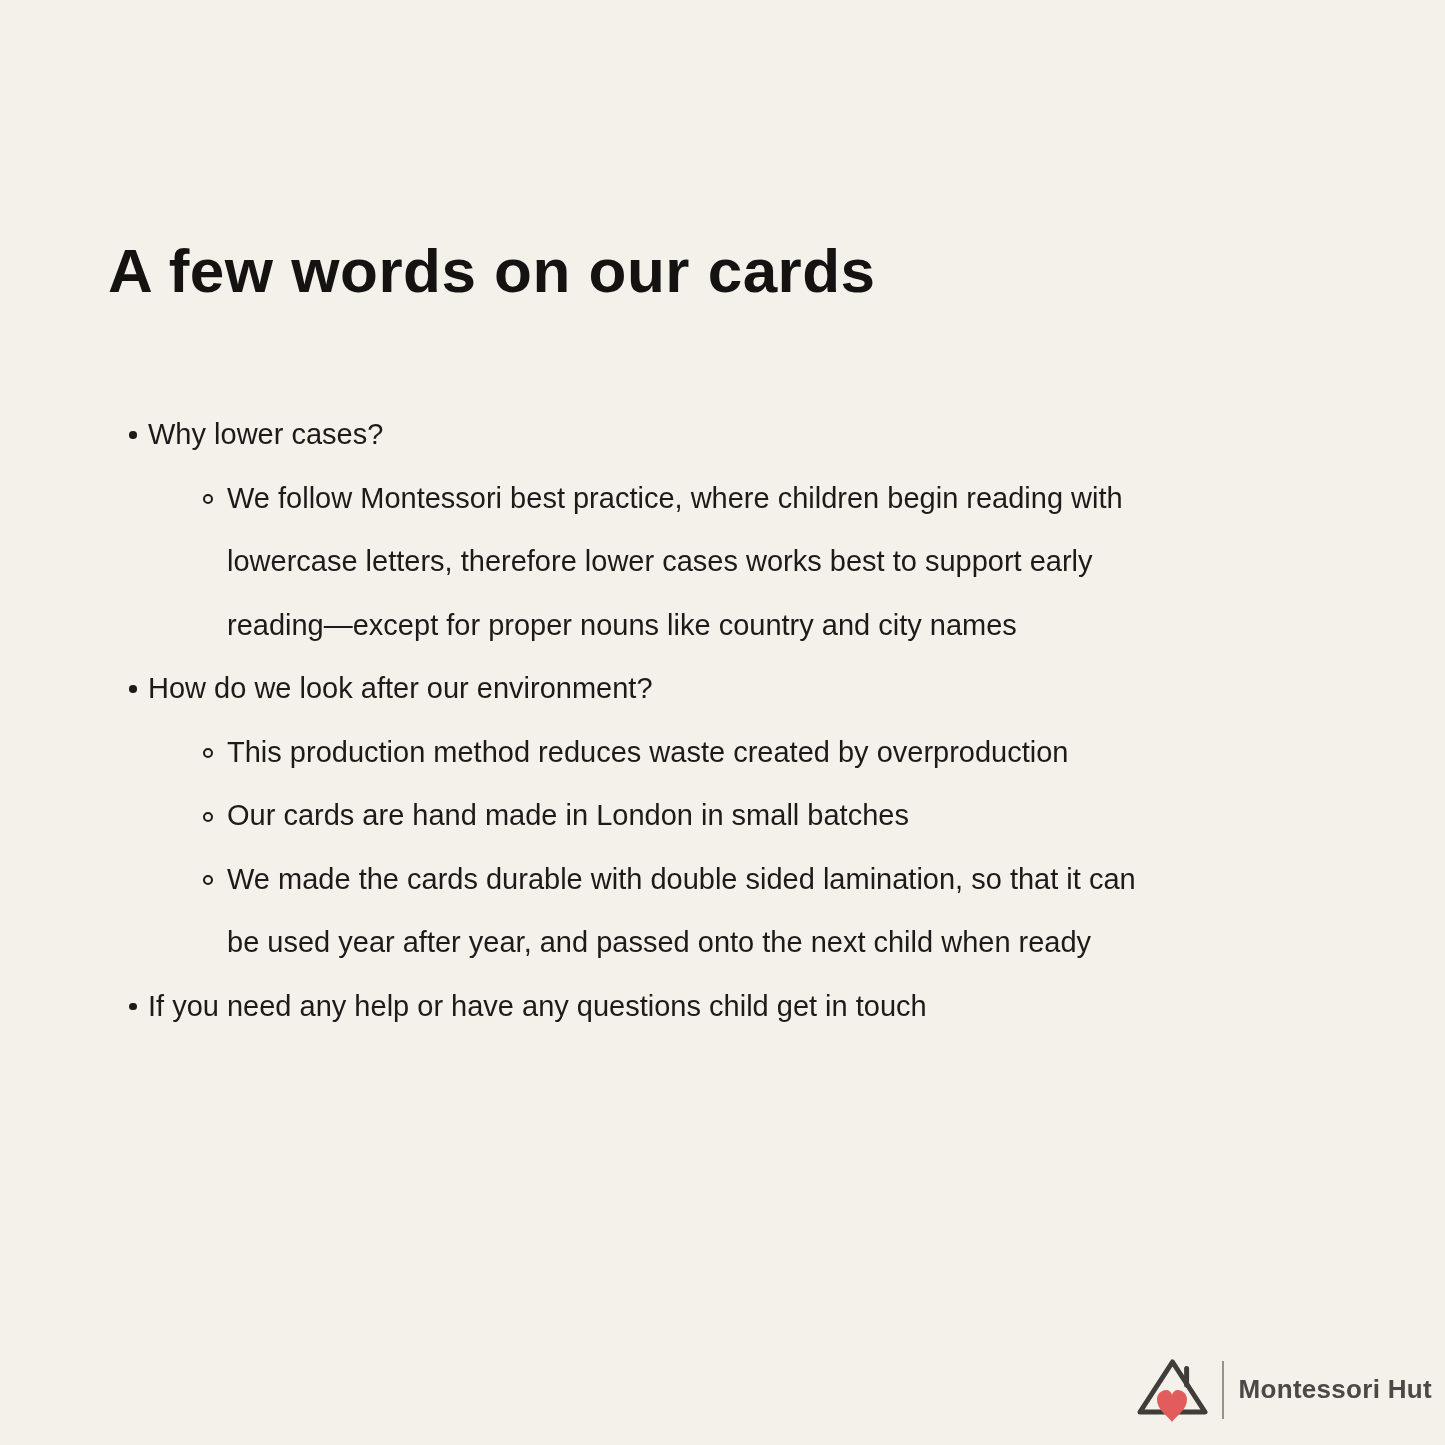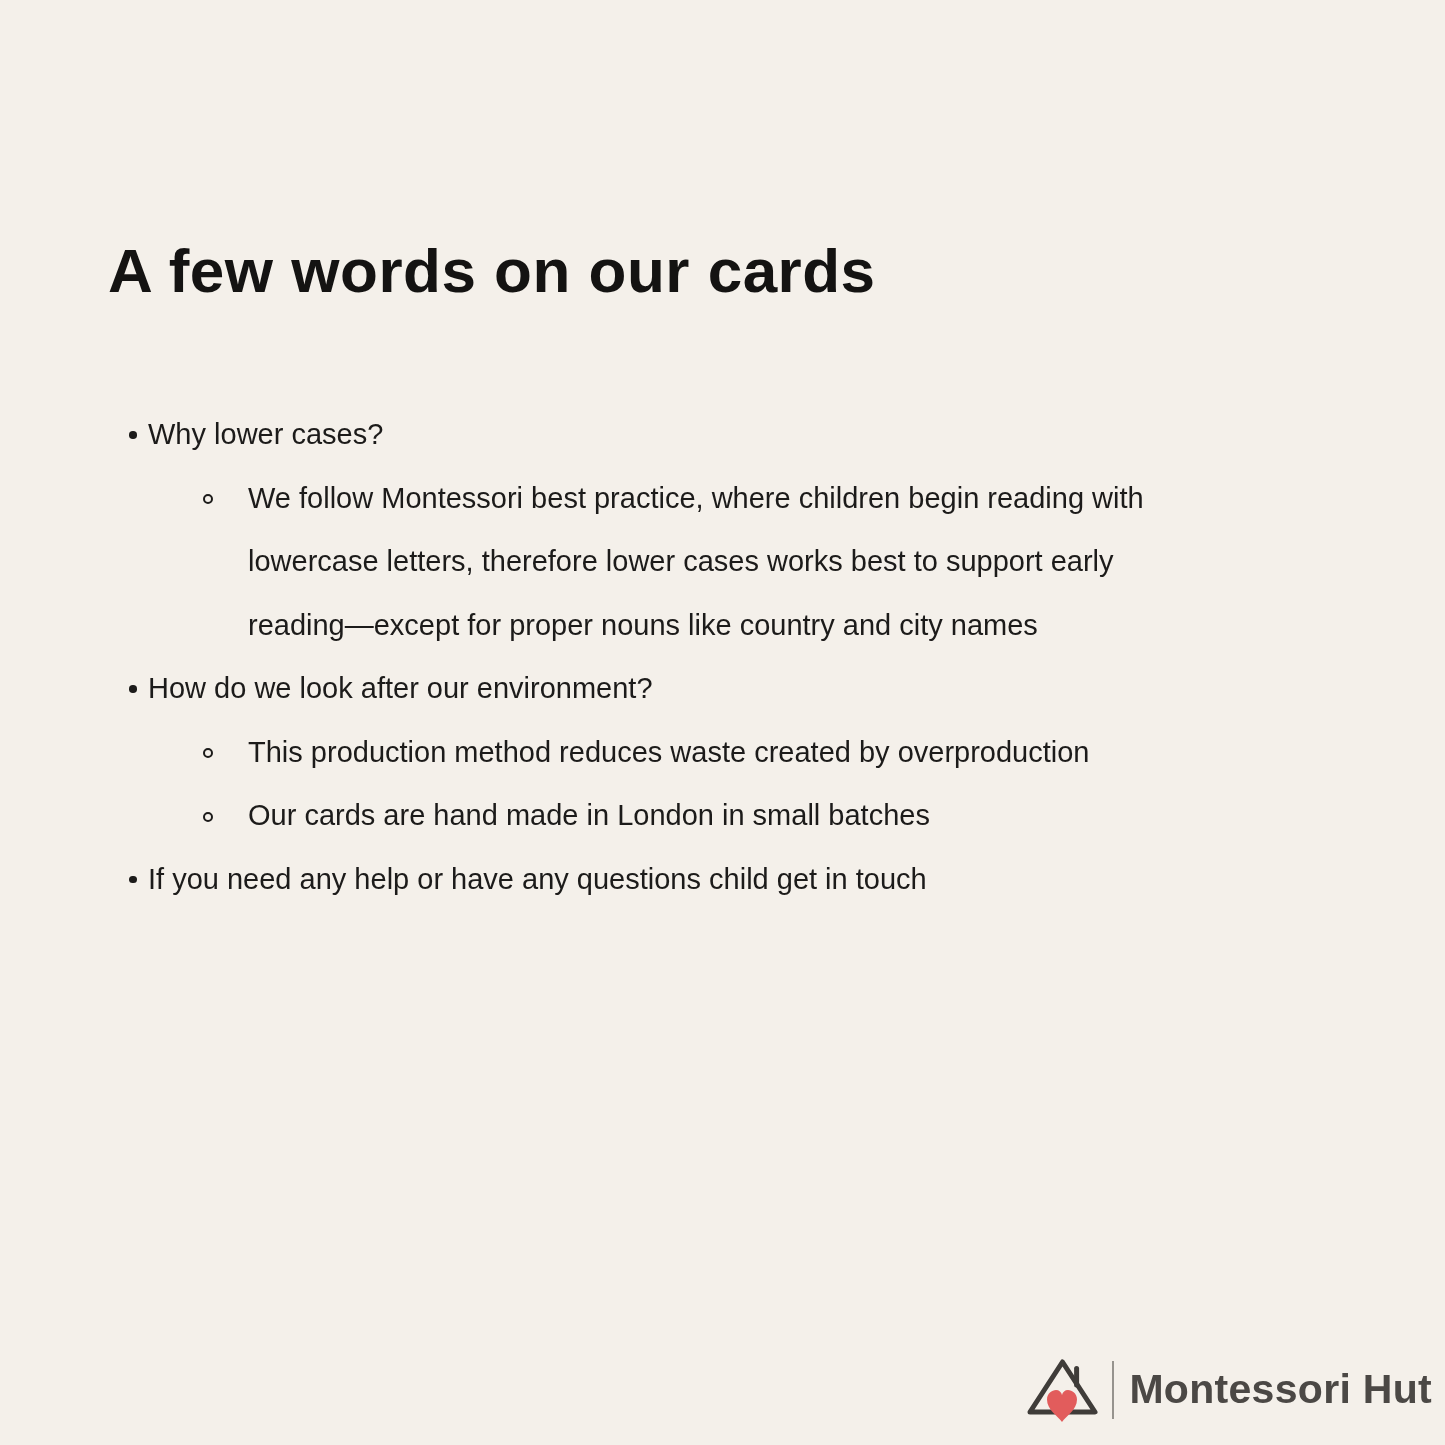--- a/index.html
+++ b/index.html
@@ -29,21 +29,21 @@
     position: absolute;
     left: 128px;
     top: 403px;
     width: 1240px;
     font-size: 29px;
     line-height: 63.5px;
   }
 
   .li { display: flex; }
   .li .marker { position: relative; flex: 0 0 20px; }
-  .li.l2 { margin-left: 74px; gap: 21px; }
+  .li.l2 { margin-left: 74px; }
   .li.l2 .marker { flex: 0 0 25px; }
 
   .dot::before {
     content: "";
     position: absolute;
     left: 1px;
     top: 28px;
     width: 7.5px;
     height: 7.5px;
     border-radius: 50%;
@@ -75,21 +75,21 @@
     height: 72px;
   }
   .brand svg { display: block; }
   .brand-divider {
     width: 2px;
     height: 58px;
     background: #96938e;
     margin: 0 15px 2px 10px;
   }
   .brand-name {
-    font-size: 41px;
+    font-size: 26px;
     font-weight: 700;
     color: #4b4845;
     letter-spacing: 0.3px;
     padding-bottom: 4px;
   }
 </style>
 </head>
 <body>
 
 <h1 class="page-title">A few words on our cards</h1>
@@ -116,20 +116,25 @@
   <div class="li l2">
     <span class="marker ring"></span>
     <span class="txt">This production method reduces waste created by overproduction</span>
   </div>
 
   <div class="li l2">
     <span class="marker ring"></span>
     <span class="txt">Our cards are hand made in London in small batches</span>
   </div>
 
+  <div class="li l2">
+    <span class="marker ring"></span>
+    <span class="txt">We made the cards durable with double sided lamination, so that it can
+be used year after year, and passed onto the next child when ready</span>
+  </div>
 
   <div class="li l1">
     <span class="marker dot"></span>
     <span class="txt">If you need any help or have any questions child get in touch</span>
   </div>
 
 
 </div>
 
 <div class="brand">

